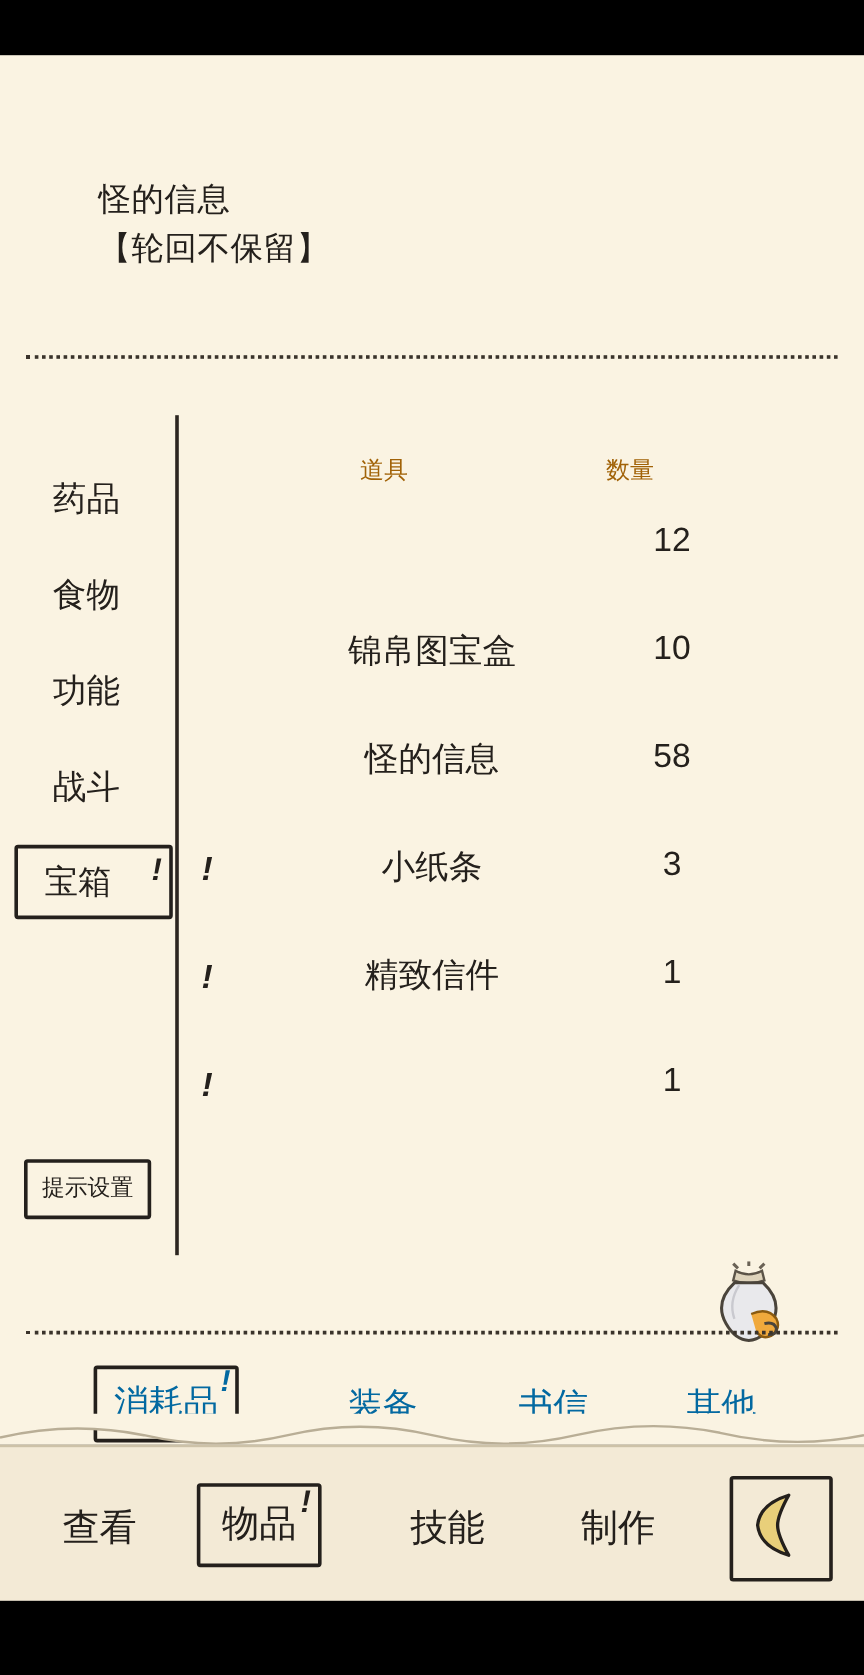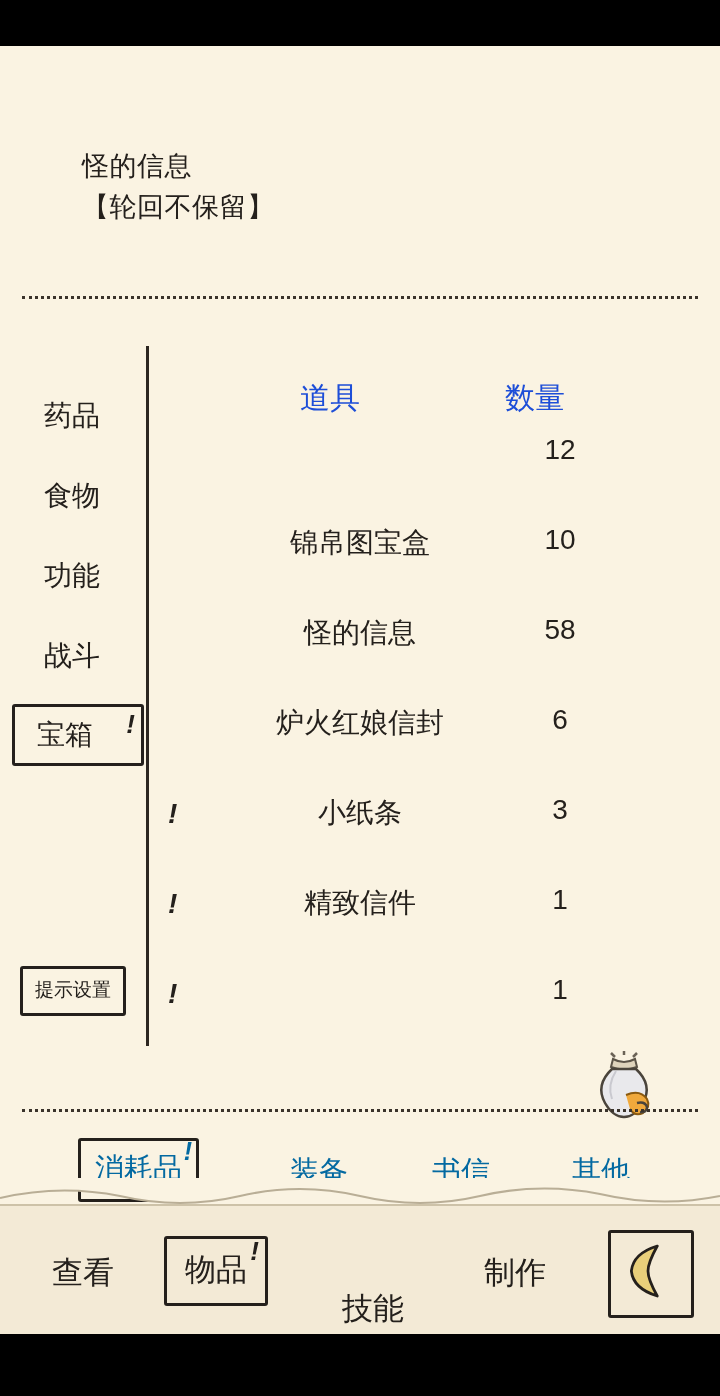--- a/index.html
+++ b/index.html
@@ -113,22 +113,22 @@
     padding: 8px 12px 10px 12px;
     font-size: 19px;
     color: #24201c;
     background: transparent;
   }
 
   
   .table-head {
     position: absolute;
     top: 332px;
-    font-size: 30px;
-    color: #1d4ed8;
+    font-size: 20px;
+    color: #a16207;
   }
   .th-item { left: 300px; }
   .th-qty  { left: 505px; }
 
   .rows {
     position: absolute;
     left: 160px;
     top: 378px;
     width: 540px;
   }
@@ -241,21 +241,21 @@
   .nav-item .bang {
     position: absolute;
     right: 6px;
     top: -3px;
     font-size: 26px;
     font-style: italic;
     font-weight: bold;
   }
   .nav-0 { left: 52px; }
   .nav-1 { left: 164px; }
-  .nav-2 { left: 342px; margin-top: 36px; }
+  .nav-2 { left: 342px; }
   .nav-3 { left: 484px; }
   .nav-back {
     position: absolute;
     left: 608px;
     top: 24px;
     width: 80px;
     height: 82px;
     border: 3px solid #24201c;
     border-radius: 3px;
   }
@@ -324,25 +324,20 @@
         <span class="name">锦帛图宝盒</span>
         <span class="qty">10</span>
       </div>
 
       <div class="row">
         <span class="mark"></span>
         <span class="name">怪的信息</span>
         <span class="qty">58</span>
       </div>
 
-      <div class="row">
-        <span class="mark"></span>
-        <span class="name">炉火红娘信封</span>
-        <span class="qty">6</span>
-      </div>
 
       <div class="row">
         <span class="mark">!</span>
         <span class="name">小纸条</span>
         <span class="qty">3</span>
       </div>
 
       <div class="row">
         <span class="mark">!</span>
         <span class="name">精致信件</span>

